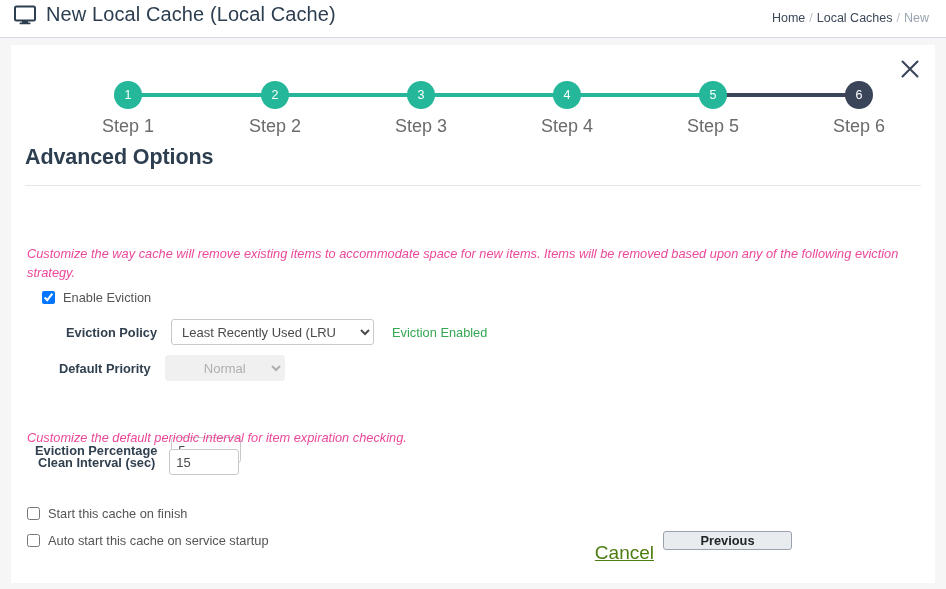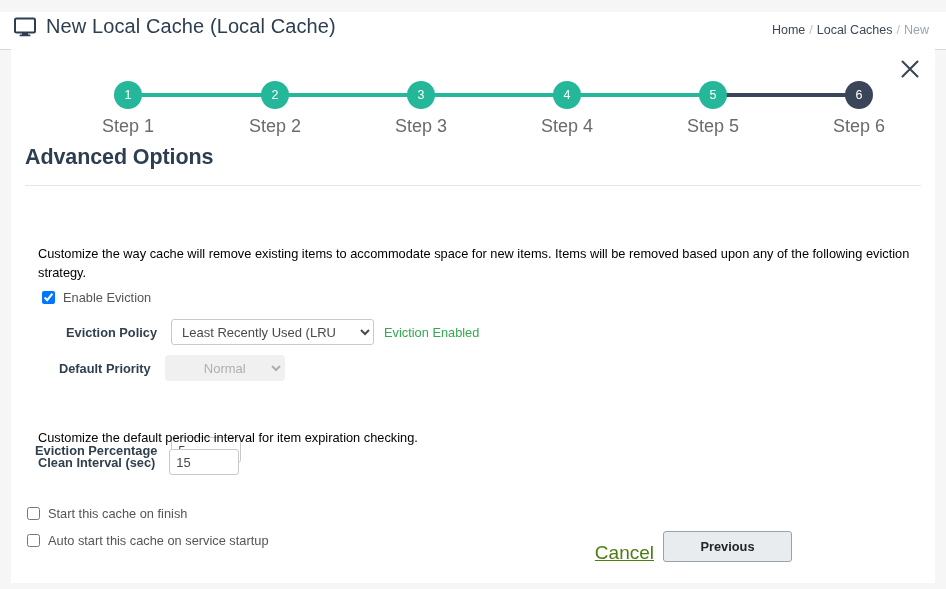--- a/index.html
+++ b/index.html
@@ -6,21 +6,21 @@
   html, body {
     margin: 0; padding: 0;
     width: 946px; height: 589px;
     background: #f6f6f6;
     font-family: "Liberation Sans", sans-serif;
     overflow: hidden;
   }
 
   
   #topbar {
-    position: absolute; left: 0; top: 12px;
+    position: absolute; left: 0; top: 0;
     width: 946px; height: 38px;
     background: #ffffff;
     border-bottom: 1px solid #d3dae3;
   }
   #title-group {
     position: absolute; left: 14px; top: 3px;
     display: flex; align-items: center; gap: 10px;
   }
   #monitor-icon { width: 22px; height: 20px; display: block; }
   #page-title {
@@ -80,22 +80,22 @@
     position: absolute; left: 14px; top: 100px;
     font-size: 21.5px; color: #2c3e50; font-weight: 700;
     letter-spacing: -0.1px;
   }
   #title-rule {
     position: absolute; left: 14px; top: 140px;
     width: 896px; height: 1px; background: #e6e6e6;
   }
 
   .para {
-    position: absolute; left: 27px;
-    font-size: 12.8px; color: #000000; line-height: 19px;
+    position: absolute; left: 16px;
+    font-size: 12.8px; color: #ec4899; line-height: 19px; font-style: italic;
   }
   #desc-1 { top: 199px; width: 890px; }
   #desc-2 { top: 383px; width: 600px; }
 
   
   .cbrow {
     position: absolute; left: 16px;
     display: flex; align-items: center; gap: 8px;
   }
   .cbrow input[type=checkbox] { margin: 0; width: 13px; height: 13px; }
@@ -126,37 +126,37 @@
   #default-priority-select { width: 120px; }
   #eviction-percentage-input { width: 70px; }
   #clean-interval-input { width: 70px; }
 
   #row-eviction-policy   { top: 274px; left: 55px; justify-content: space-between; }
   #row-default-priority  { top: 310px; left: 48px; }
   #row-eviction-pct      { top: 344px; left: 24px; margin-top: 48px; }
   #row-clean-interval    { top: 404px; left: 27px; }
 
   #eviction-status {
-    margin-left: 10px; font-size: 12.8px; color: #34a853;
+    margin-left: 18px; font-size: 12.8px; color: #34a853;
     white-space: nowrap;
   }
 
   
   #footer {
     position: absolute; left: 0; bottom: 12px;
     width: 924px; height: 40px;
   }
   #cancel-link {
     position: absolute; right: 281px; top: 11px;
     font-size: 19px; color: #4d7c0f;
     text-decoration: underline; cursor: pointer;
   }
   .btn {
     position: absolute; top: 0;
-    height: 31px; width: 129px;
+    height: 19px; width: 129px;
     background: #e9ecef; border: 1px solid #9aa3ad;
     border-radius: 3px; cursor: pointer;
     font-family: "Liberation Sans", sans-serif;
     font-size: 12.8px; font-weight: 700; color: #212529;
   }
   #previous-button { right: 143px; }
   #finish-button   { right: 3px; }
 </style>
 </head>
 <body>

